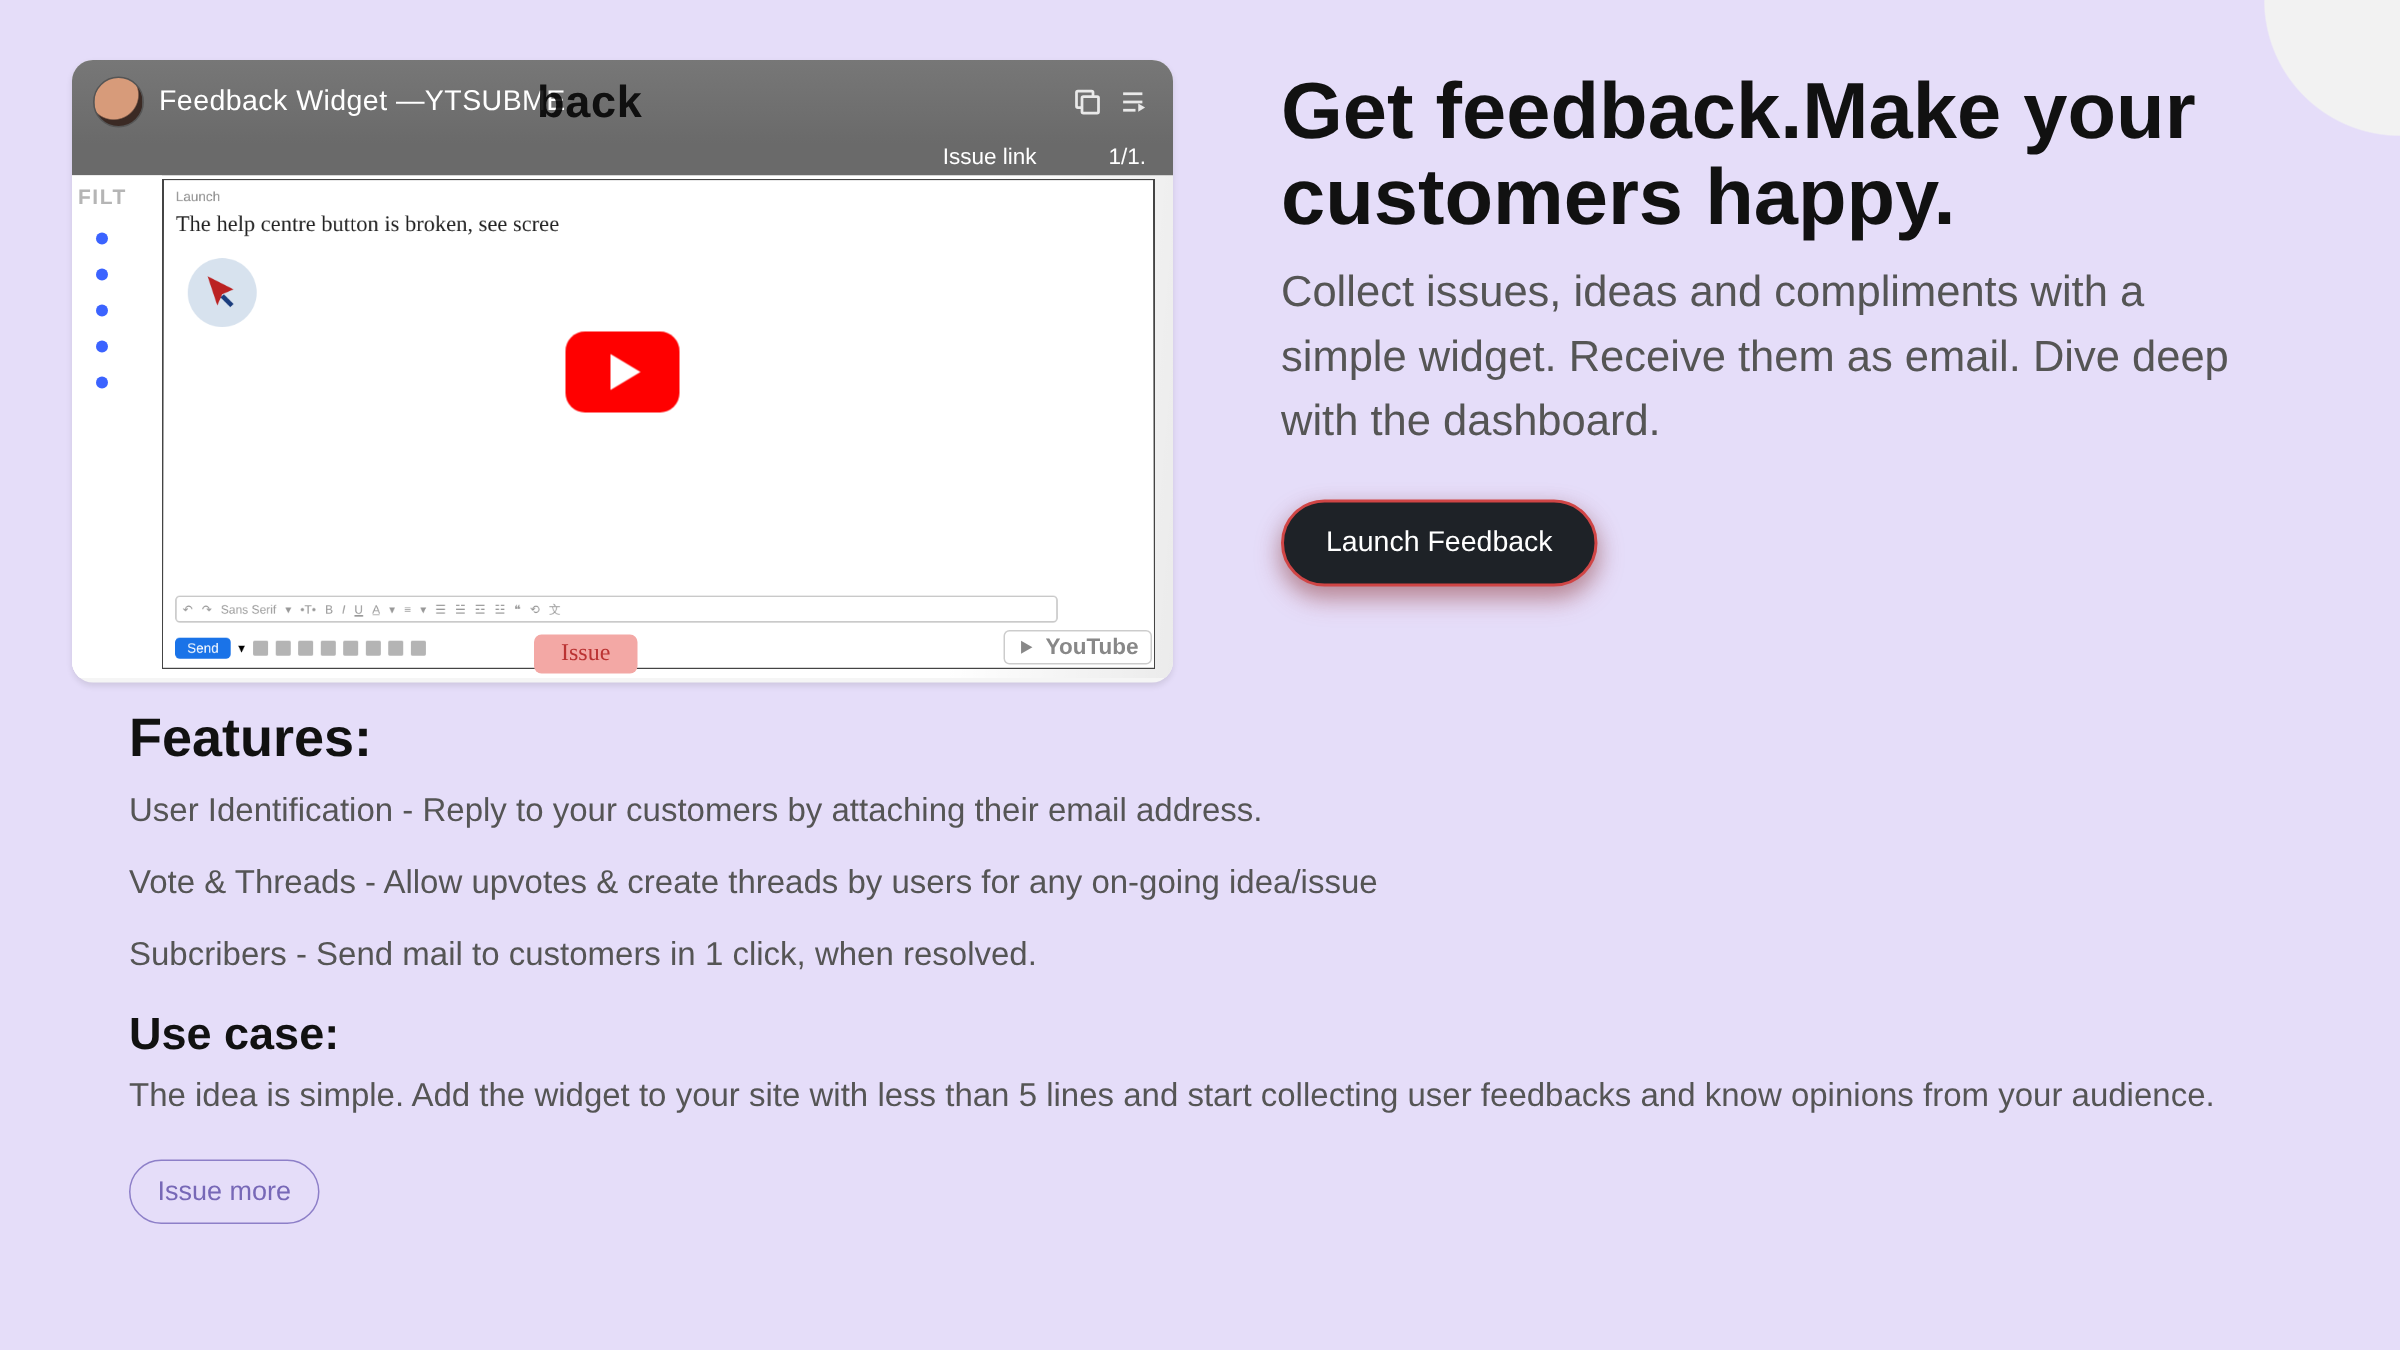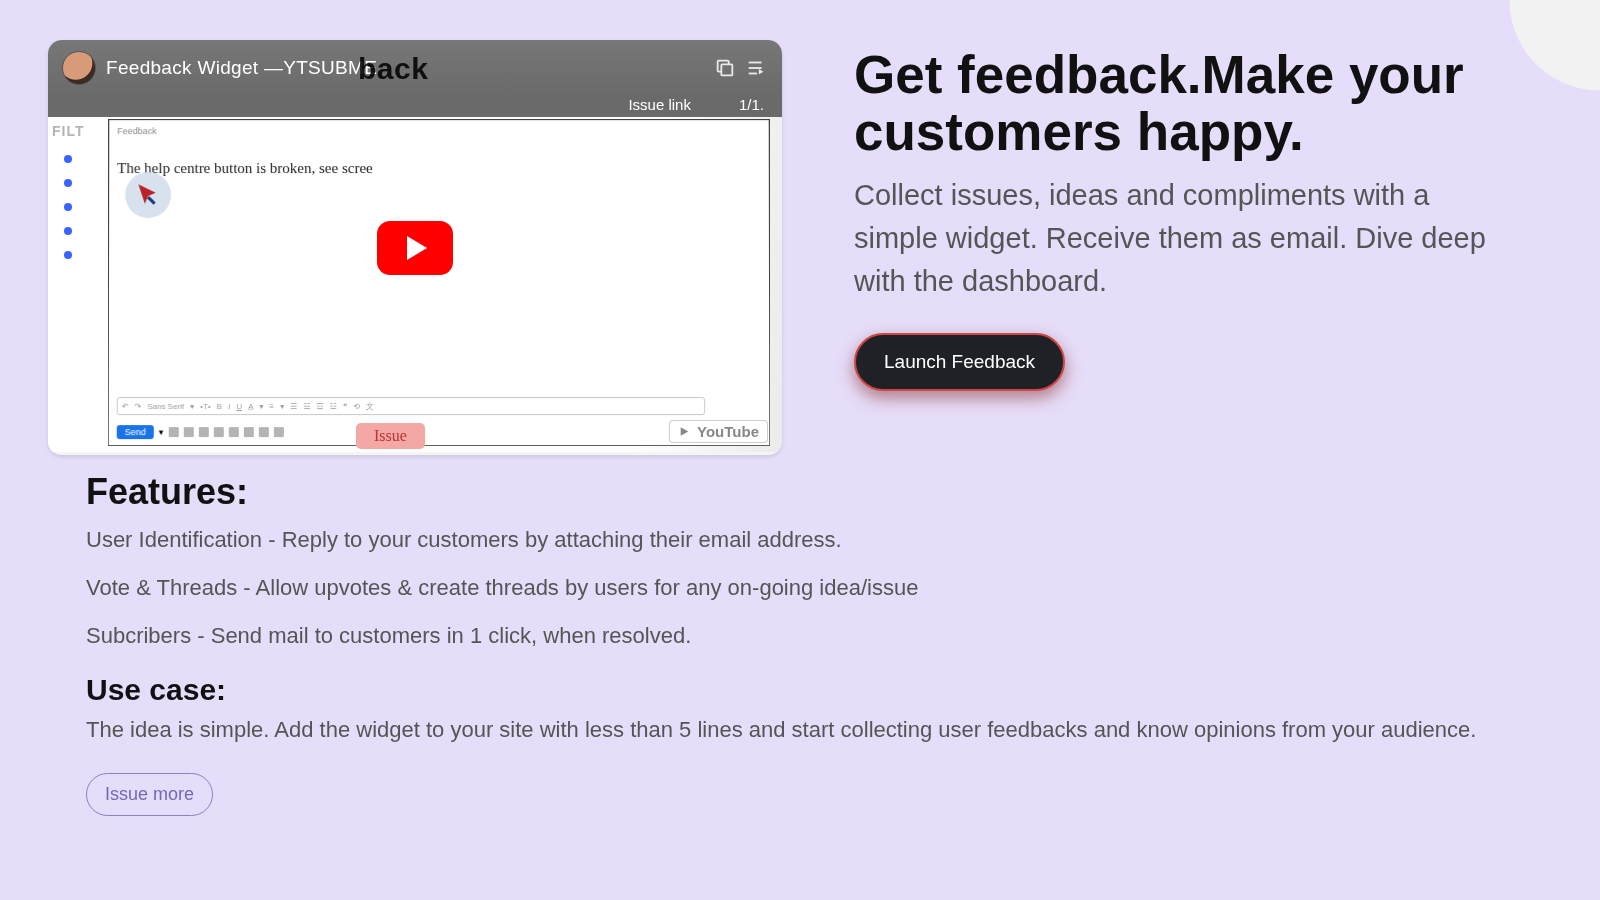--- a/index.html
+++ b/index.html
@@ -121,21 +121,21 @@
     margin:2px 12px 6px 0;
     background:#fff;
     position:relative;
     padding:6px 8px;
     transform: perspective(1300px) rotateX(0.4deg);
   }
   .vt-sub{
     font-size:9px;color:#888;
   }
   .vt-msg{
-    font-size:15px;color:#222;margin-top:24px;
+    font-size:15px;color:#222;margin-top:6px;
     font-family: Georgia, serif;
   }
   .vt-cursor{
     position:absolute;
     left:16px; top:52px;
     width:46px;height:46px;
     border-radius:50%;
     background:#d7e2ee;
     display:flex;align-items:center;justify-content:center;
   }
@@ -301,21 +301,21 @@
     <div class="vt-body">
       <div class="vt-sidebar">
         <div class="filt">FILT</div>
         <div class="dot"></div>
         <div class="dot"></div>
         <div class="dot"></div>
         <div class="dot"></div>
         <div class="dot"></div>
       </div>
       <div class="vt-panel">
-        <div class="vt-sub">Feedback</div>
+        <div class="vt-sub">Launch</div>
         <div class="vt-msg">The help centre button is broken, see scree</div>
         <div class="vt-cursor">
           <svg viewBox="0 0 24 24">
               <path fill="#b22" d="M3 2l6 18 3-7 7-3z"></path>
               <path fill="#1a3c7d" d="M13 13l6 6-2 2-6-6z"></path>
             </svg>
         </div>
         <div class="vt-toolbar">
           <span>↶</span>
             <span>↷</span>

